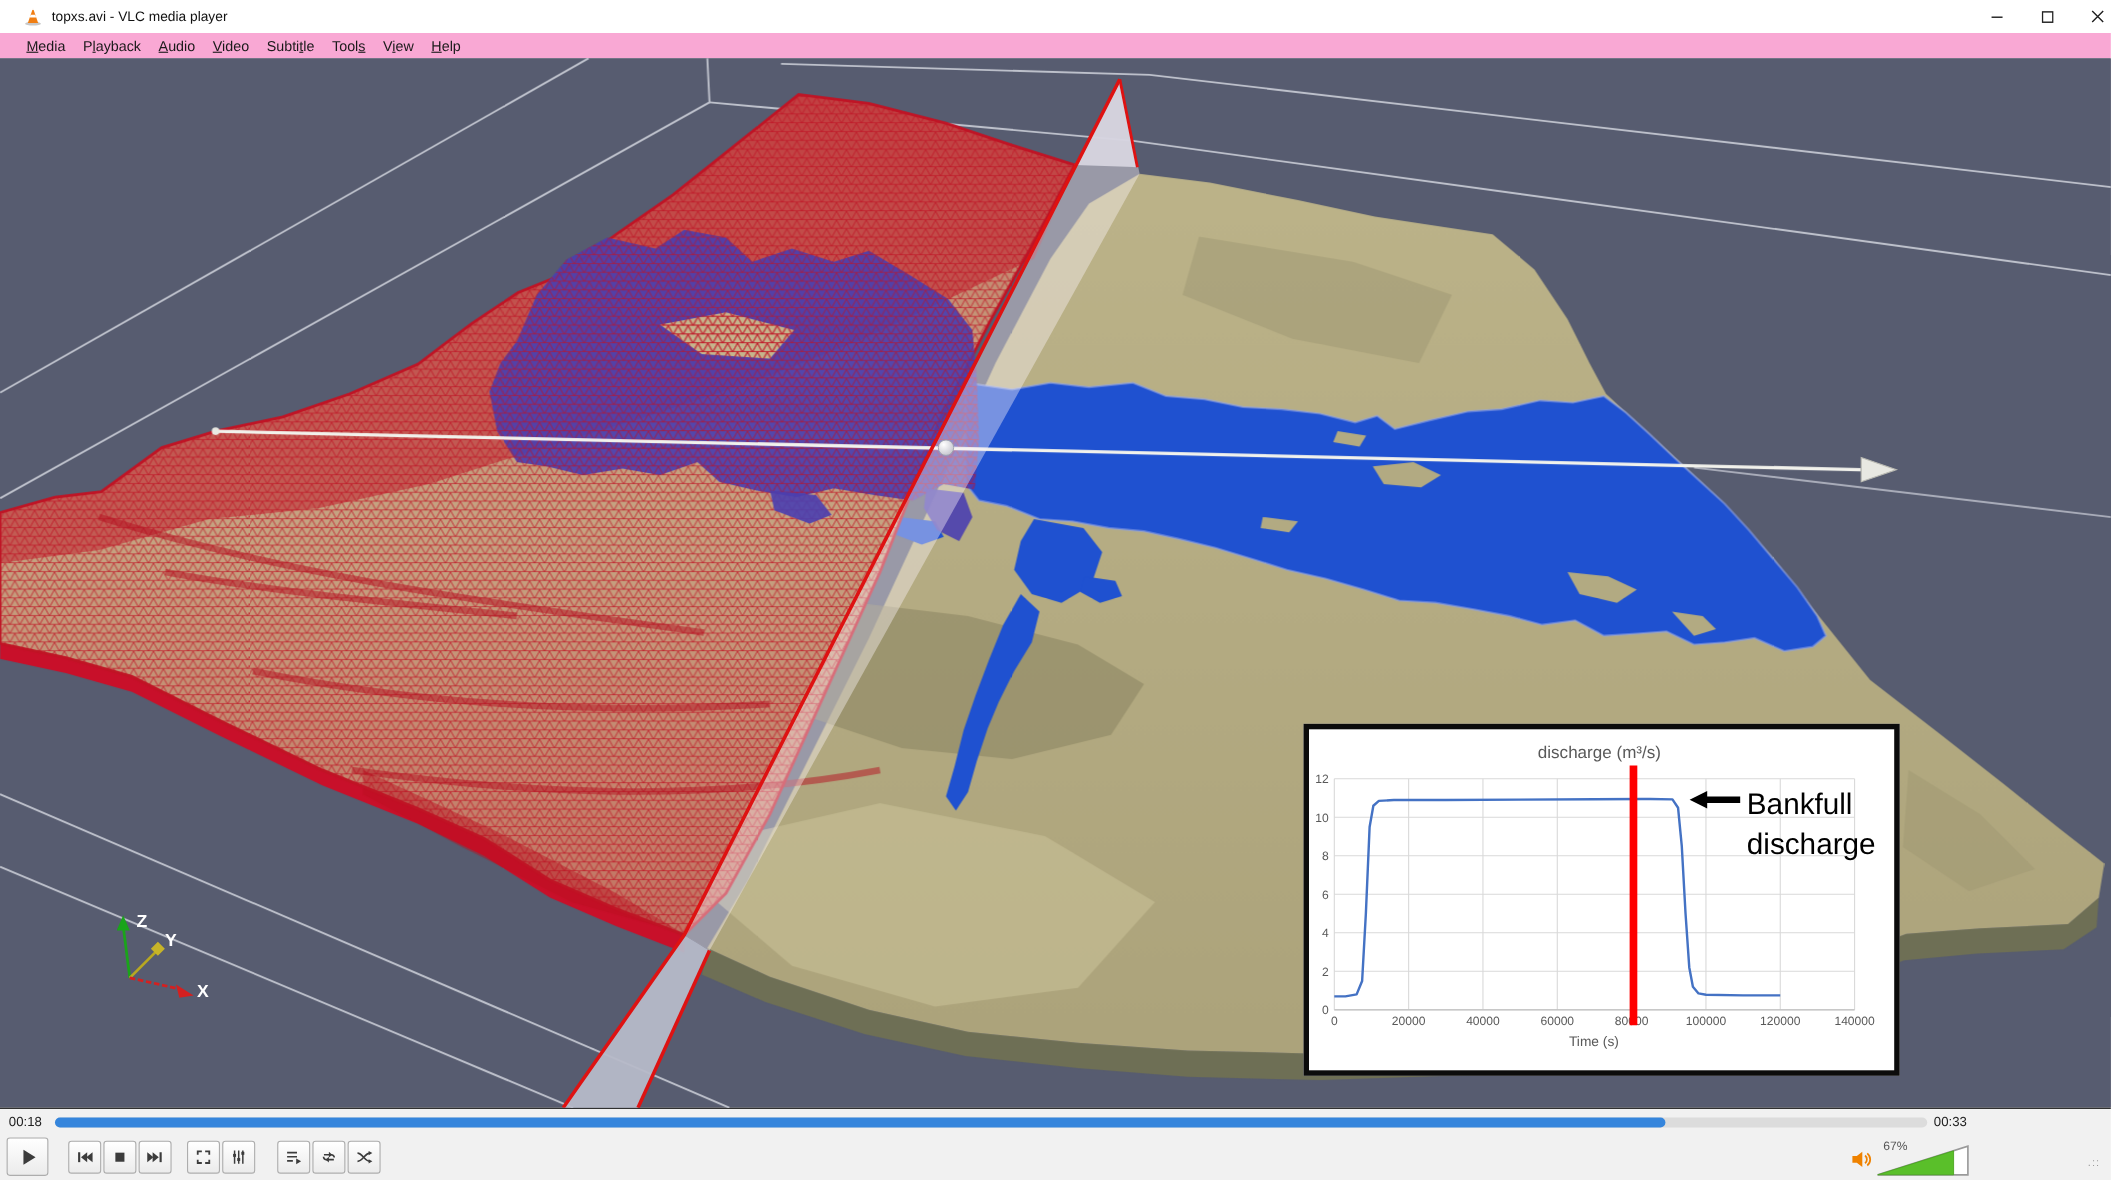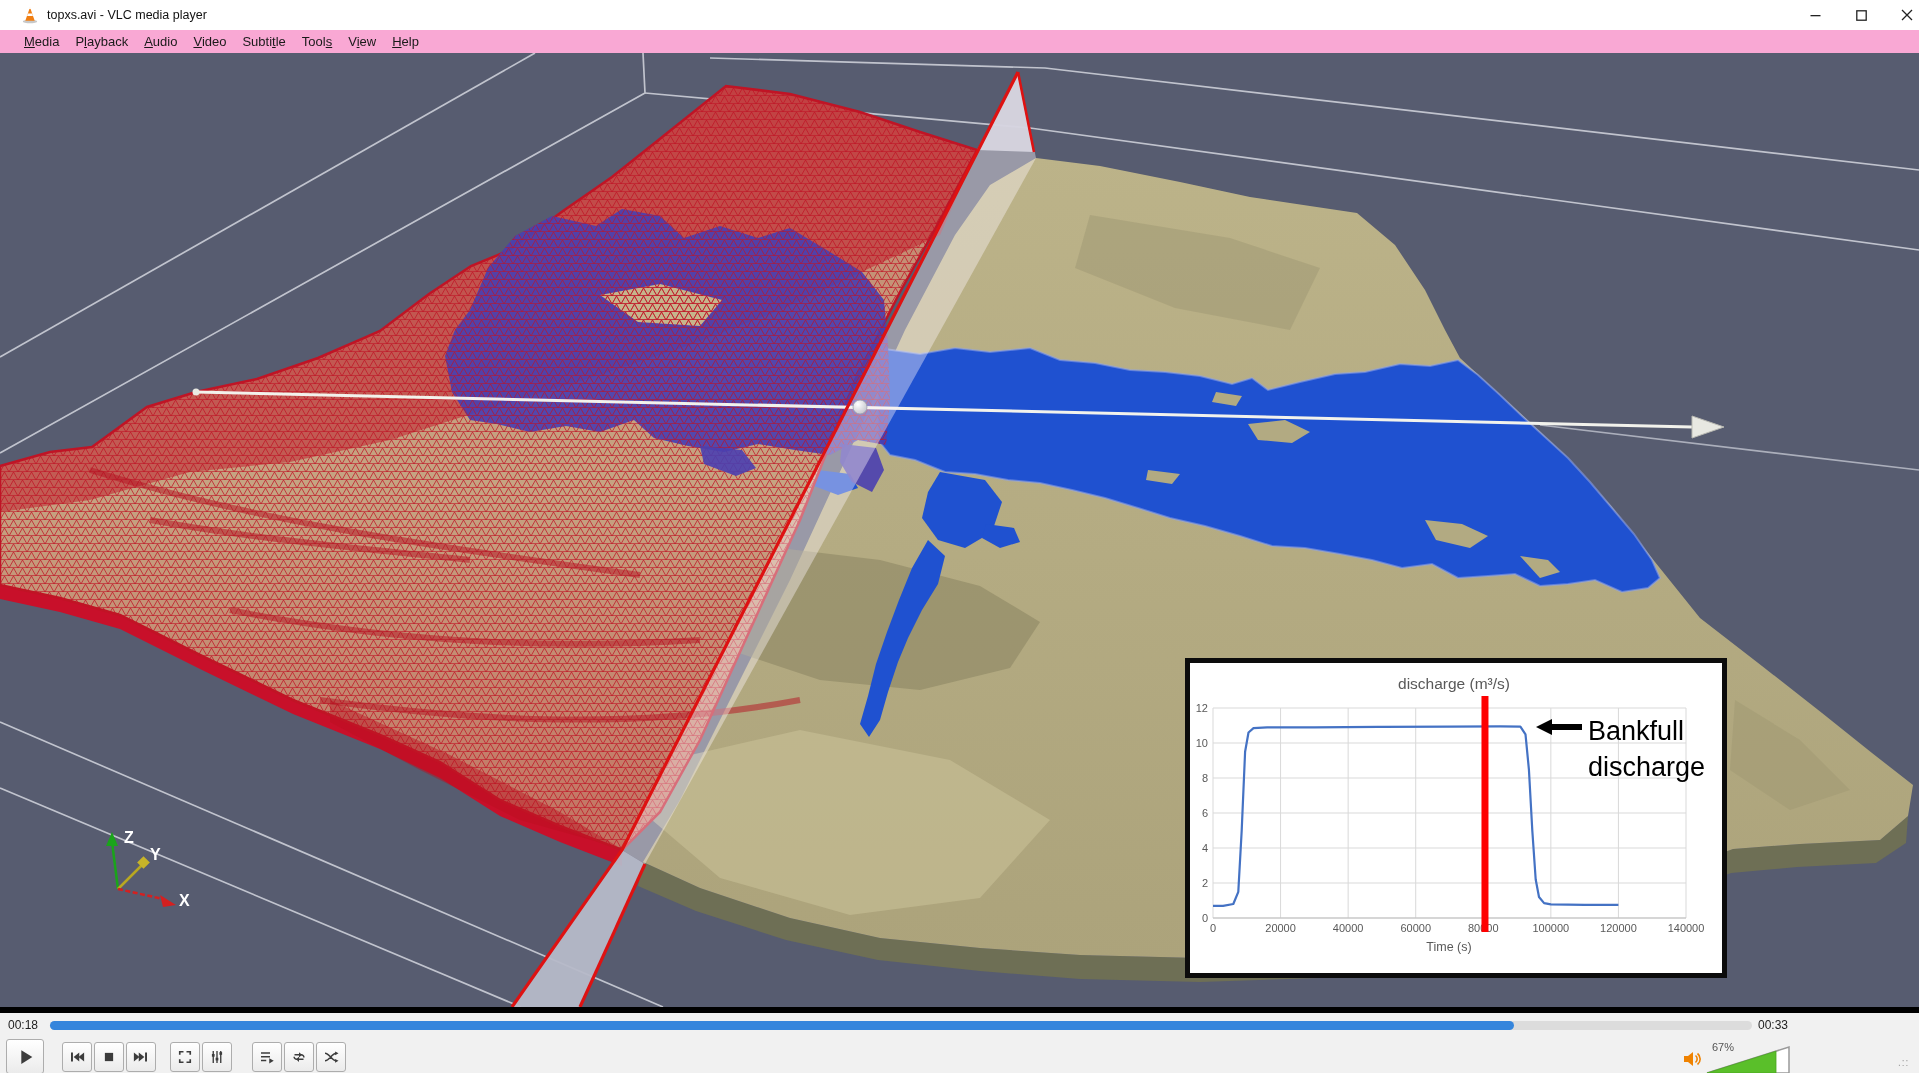--- a/index.html
+++ b/index.html
@@ -17,21 +17,21 @@
   .video{position:absolute;left:0;top:53px;width:1919px;height:954px;background:#575c70;overflow:hidden;}
   .scene{position:absolute;left:0;top:0;width:1919px;height:954px;display:block;}
   
   .inset{position:absolute;left:1185px;top:605px;width:542px;height:320px;border:5px solid #0c0c0c;background:#fff;box-sizing:border-box;}
   #plot{width:532px;height:310px;display:block;}
   #plot text{font-family:"Liberation Sans",sans-serif;font-size:11px;fill:#595959;}
   #plot .ctitle{font-size:15.5px;}
   #plot .cxlabel{font-size:12.5px;}
   #plot .cannot{font-size:27px;fill:#000;}
   
-  .controls{position:absolute;left:0;top:1007px;width:100%;height:66px;background:#f1f1f1;border-top:6px solid #000000;box-sizing:border-box;}
+  .controls{position:absolute;left:0;top:1007px;width:100%;height:66px;background:#f1f1f1;border-top:1px solid #000000;box-sizing:border-box;}
   .time{position:absolute;font-size:12px;color:#222;}
   .seek-track{position:absolute;left:50px;top:8px;width:1702px;height:9px;background:#dcdcdc;border-radius:5px;}
   .seek-fill{height:9px;width:86%;background:#3585dc;border-radius:5px;}
   .btn{position:absolute;box-sizing:border-box;border:1px solid #adadad;background:linear-gradient(#ffffff,#ebebeb);border-radius:3px;display:flex;align-items:center;justify-content:center;}
   .vol-label{position:absolute;font-size:11px;color:#555;}
   .grip{position:absolute;color:#9a9a9a;font-size:10px;letter-spacing:1px;}
 </style>
 </head>
 <body>
 

